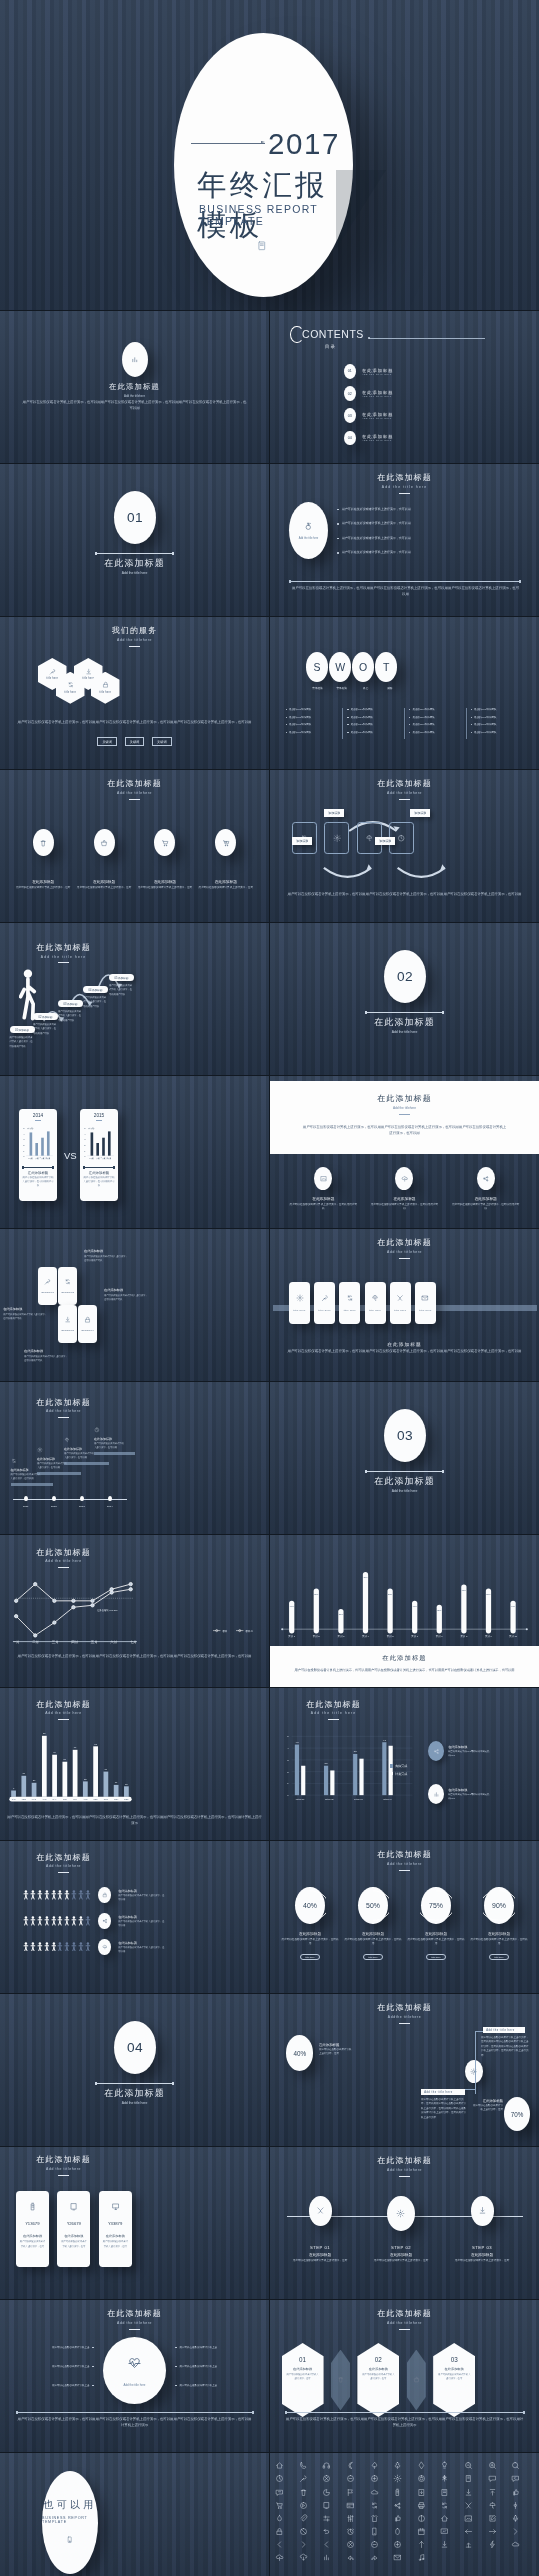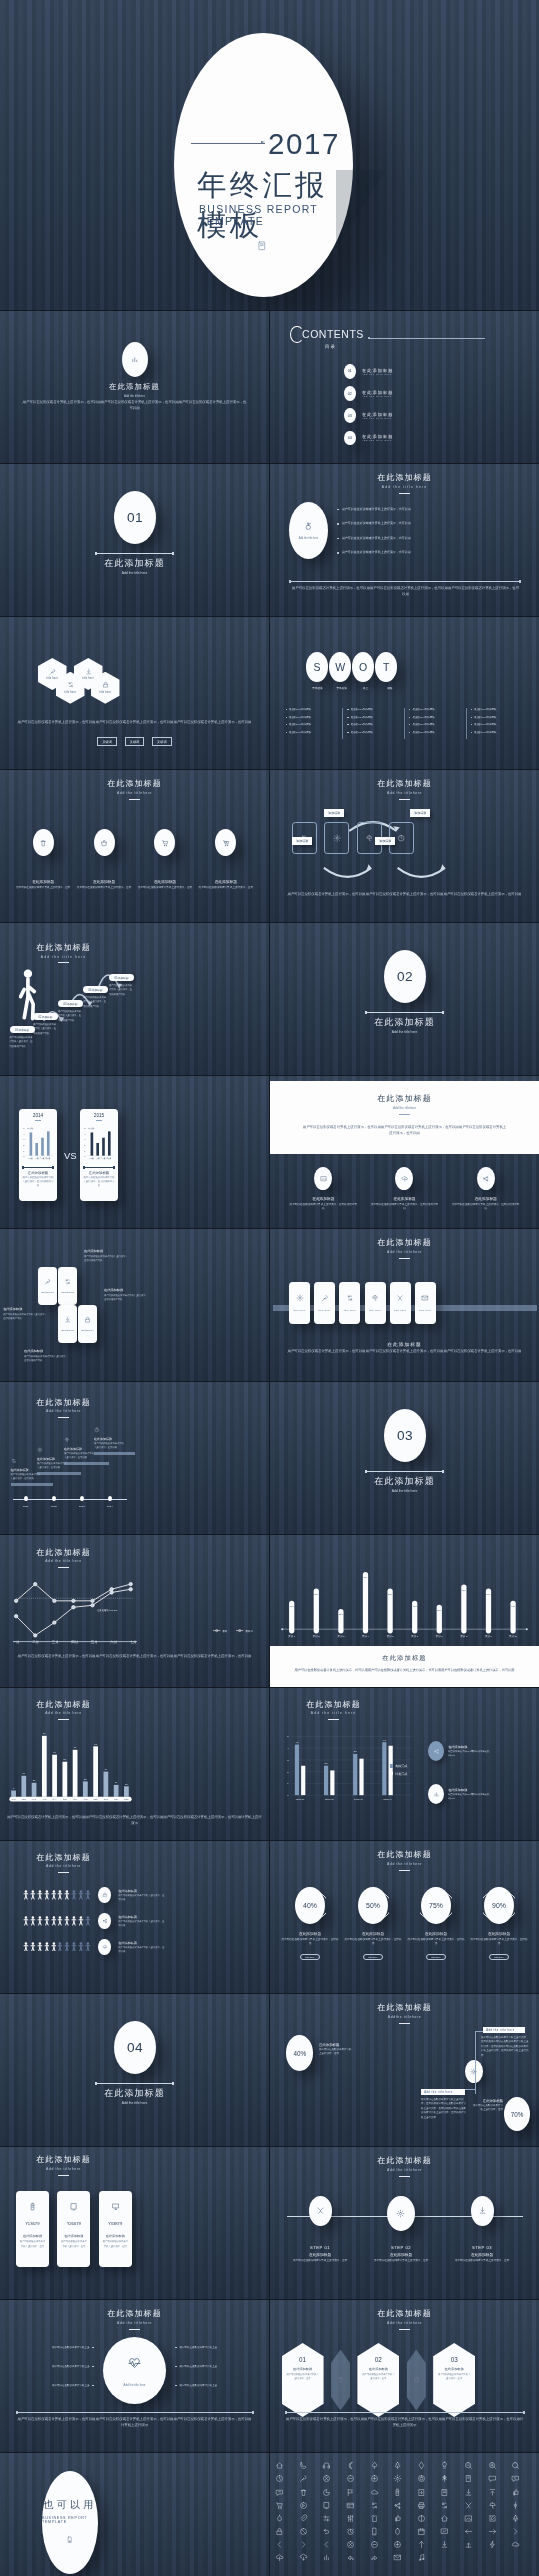--- a/index.html
+++ b/index.html
@@ -205,20 +205,25 @@
   <div style="display:flex;gap:3.2px;align-items:center;margin-bottom:9px;">
     <span style="width:1.6px;height:1.6px;background:#cfdae7;border-radius:50%;"></span>
     <span class="bullet">用户可以在投影仪或者计算机上进行演示，也可以用</span>
   </div>
       </div>
     <div class="tagline" style="position:absolute;left:19px;width:232px;top:117px;"></div>
     <div class="body-text" style="position:absolute;left:21px;right:19px;top:122px;">用户可以在投影仪或者计算机上进行演示，也可以用用户可以在投影仪或者计算机上进行演示，也可以用用户可以在投影仪或者计算机上进行演示，也可以用</div>
   </div>
 
   <div class="slide">
+    <div class="centertop title-block">
+      <div class="t-cn">我们的服务</div>
+      <div class="t-en">Add the titlehere</div>
+      <div class="t-rule"></div>
+    </div>
     <div id="services-hexes" style="position:absolute;left:38px;top:41px;width:74px;height:53px;">
   <div class="hexw" style="position:absolute;left:0px;top:0px;">
     <svg class="ic" width="7.4" height="7.4" viewBox="0 0 24 24">
             <path d="M15 5a4 4 0 11-3 6.8L6 18l-2 2M12 12l-2 2M10 14l2 2"></path>
           </svg>
     <span class="hex-lbl">title here</span>
   </div>
   <div class="hexw" style="position:absolute;left:18px;top:13.7px;">
     <svg class="ic" width="7.4" height="7.4" viewBox="0 0 24 24">
             <path d="M7 9a6 6 0 0110-2M17 15a6 6 0 01-10 2M7 5v4h4M17 19v-4h-4"></path>

